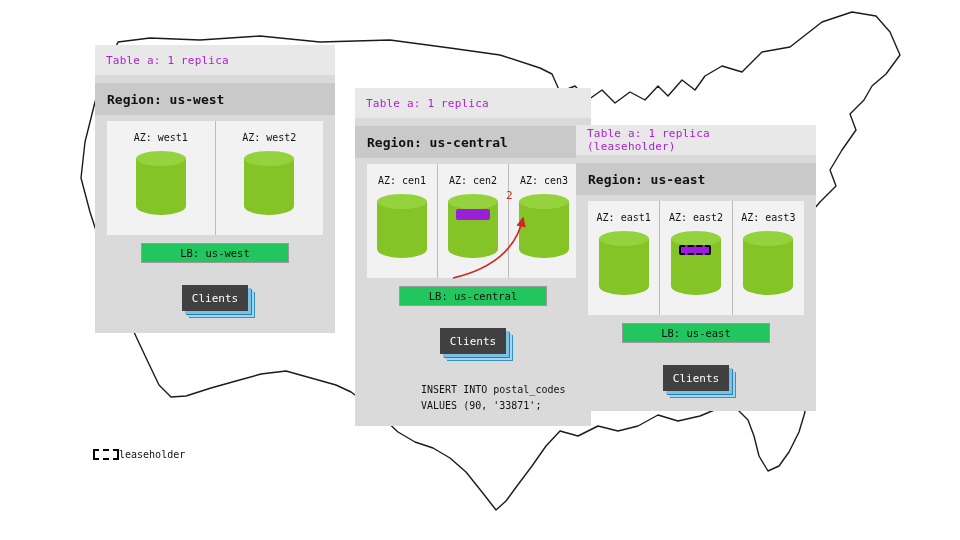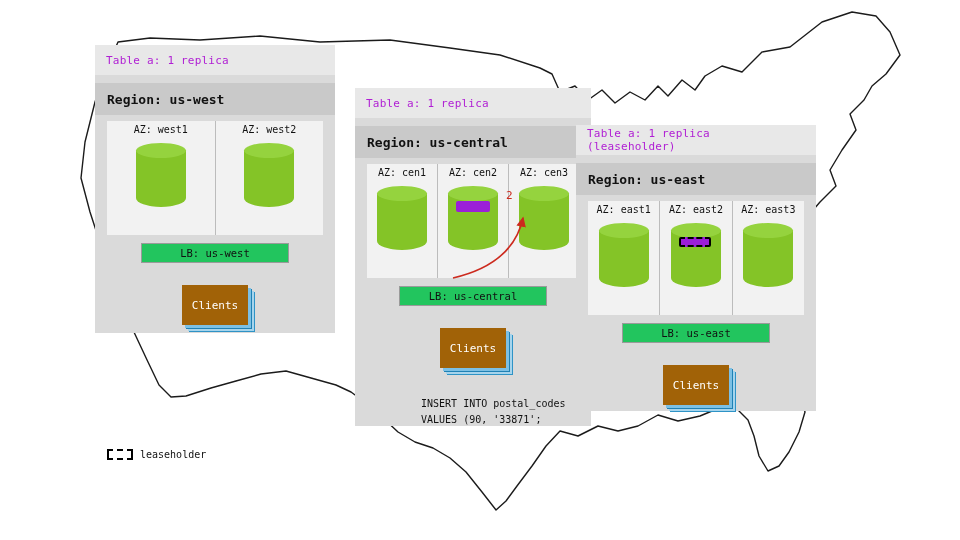--- a/index.html
+++ b/index.html
@@ -20,50 +20,50 @@
     display: flex; align-items: center; padding: 0 11px;
     font-size: 11px; letter-spacing: 0.2px;
   }
   .region-bar {
     height: 26px; background: #c9c9c9; color: #111;
     display: flex; align-items: center; padding: 16px 12px;
     font-size: 13px; margin-top: 8px; font-weight: bold;
   }
 
   .az-row { display: flex; margin: 6px 12px 0 12px; background: #f2f2f2; height: 114px; }
-  .az-cell { flex: 1; display: flex; flex-direction: column; align-items: center; padding-top: 3px; text-align: right; }
+  .az-cell { flex: 1; display: flex; flex-direction: column; align-items: center; padding-top: 11px; text-align: right; }
   .az-cell + .az-cell { border-left: 1px solid #bcbcbc; }
   .az-label { font-size: 10px; color: #111; white-space: nowrap; }
 
   .cyl { position: relative; width: 50px; height: 64px; margin-top: 8px; }
   .cyl-top  { position: absolute; top: 0; left: 0; width: 50px; height: 15px; border-radius: 50%; background: #95d33e; z-index: 2; }
   .cyl-body { position: absolute; top: 7px; left: 0; width: 50px; height: 57px; background: #84c427;
               border-radius: 0 0 25px 25px / 0 0 9px 9px; z-index: 1; }
   .replica { position: absolute; z-index: 3; left: 8px; top: 15px; width: 34px; height: 11px;
              background: #9b1fd8; border-radius: 2px; }
   .replica.leaseholder { width: 32px; height: 10px; top: 14px; border: 2px dashed #000; }
 
   .lb-box {
     width: 148px; height: 20px; background: #22c55e; border: 1px solid #9a9a9a;
     margin: 8px auto 0 auto; display: flex; align-items: center; justify-content: center;
     font-size: 10.5px; white-space: nowrap;
   }
 
   .clients-btn {
-    width: 66px; height: 40px; background: #a16207; color: #fff; font-size: 11px;
+    width: 66px; height: 26px; background: #404040; color: #fff; font-size: 11px;
     display: flex; align-items: center; justify-content: center; margin: 22px auto 0 auto;
     box-shadow: 3px 3px 0 #7cc0e4, 4px 4px 0 #1f81b4, 6px 6px 0 #a6d4ec, 7px 7px 0 #2e93c6;
   }
 
   .sql-block { margin: 28px 0 0 66px; font-size: 10px; line-height: 1.55; color: #111; white-space: pre; }
 
   .arrow-svg { position: absolute; left: 0; top: 0; width: 100%; height: 100%; z-index: 6; pointer-events: none; }
   .arrow-label { position: absolute; left: 151px; top: 101px; color: #cc2a1e; font-size: 11px; z-index: 7; }
 
-  .legend { position: absolute; left: 107px; top: 449px; z-index: 3; display: flex; gap: 7px; }
+  .legend { position: absolute; left: 93px; top: 449px; z-index: 3; display: flex; }
   .legend-swatch { width: 26px; height: 11px; background: #fff; border: 2px dashed #000; }
   .legend-label { font-size: 10px; color: #111; }
 </style>
 </head>
 <body>
 
 <div class="stage">
 
   <svg class="map-svg" viewBox="0 0 960 540" aria-hidden="true">
     <path d="M 118 42 L 150 38 L 200 40 L 260 36 L 320 42 L 390 40 L 450 48 L 500 55 L 540 68

